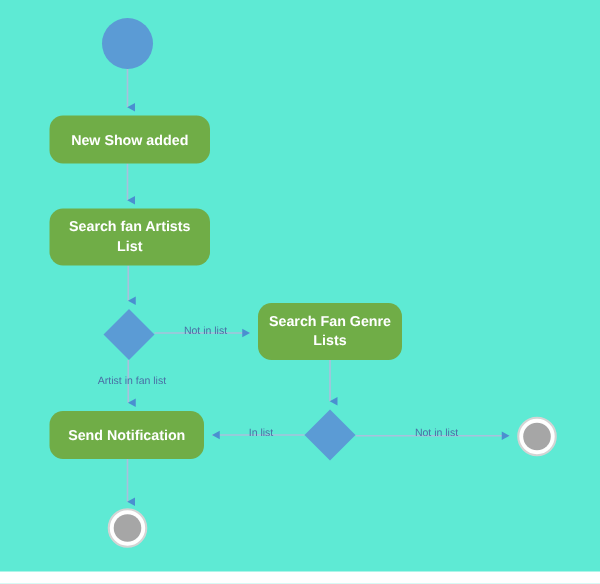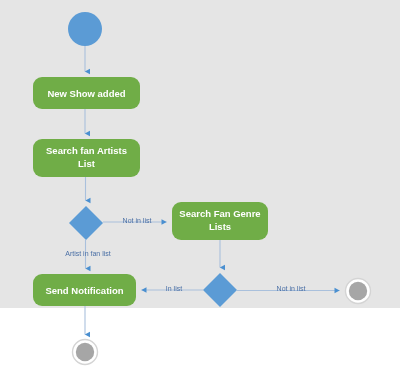--- a/index.html
+++ b/index.html
@@ -9,22 +9,22 @@
   }
   body {
     width: 400px;
     height: 389px;
     font-family: "Liberation Sans", sans-serif;
     overflow: hidden;
   }
   #diagram-canvas {
     position: relative;
     width: 400px;
-    height: 308px;
-    background: #e5e5e5;
+    height: 381px;
+    background: #5eead4;
   }
   svg.diagram-svg {
     display: block;
     width: 400px;
     height: 389px;
   }
   .node-label {
     font-family: "Liberation Sans", sans-serif;
     font-size: 9.5px;
     font-weight: bold;

